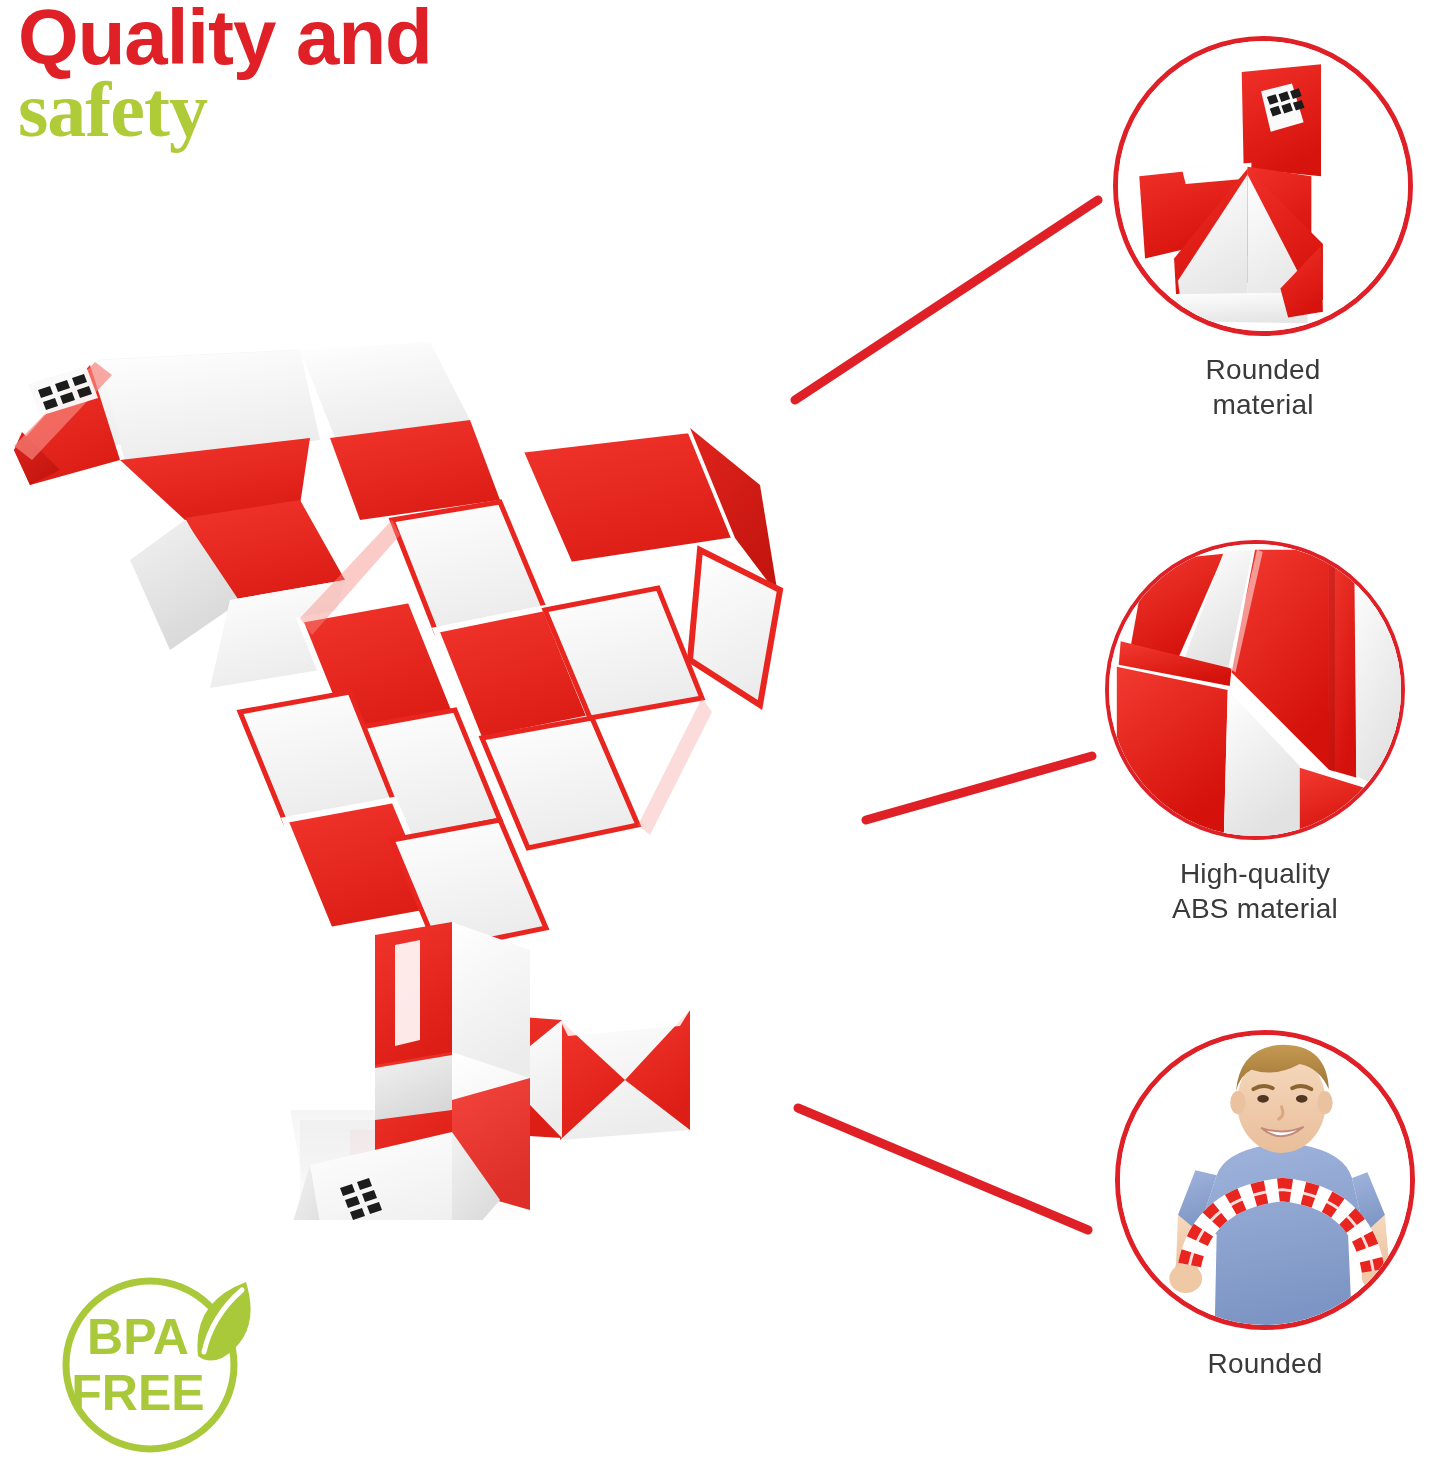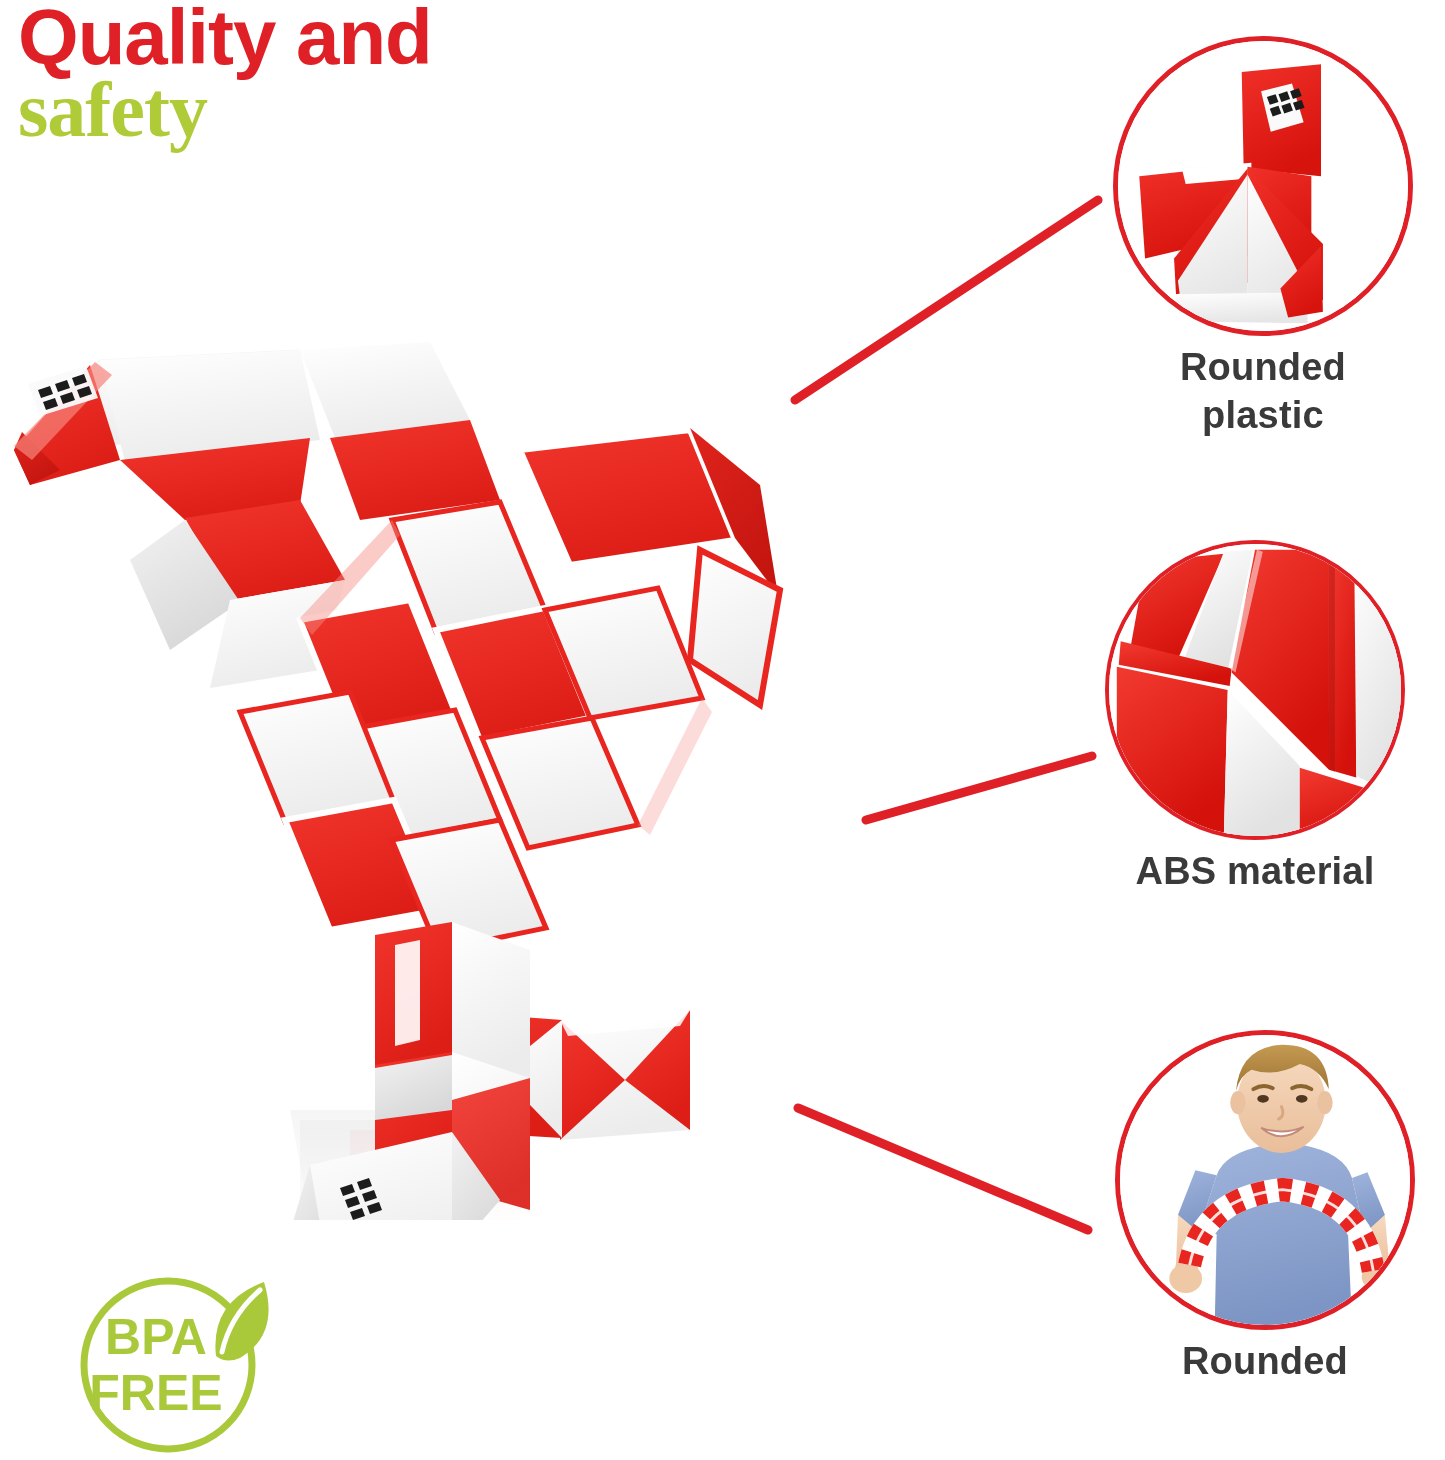--- a/index.html
+++ b/index.html
@@ -60,39 +60,39 @@
     width: 300px;
     height: 300px;
     margin: 0 auto;
     border-radius: 50%;
     border: 5px solid #E02027;
     overflow: hidden;
     background: #ffffff;
   }
   .callout-circle.thin { border-width: 4px; }
   .callout-label {
-    margin-top: 8px;
-    font-size: 38px;
+    margin-top: 16px;
+    font-size: 28px;
     line-height: 1.25;
     color: #3A3A3A;
-    font-weight: 700;
+    font-weight: 400;
     letter-spacing: 0.2px;
   }
   .callout-label .lb { display: block; }
 
   #callout-1 { left: 1098px; top: 36px; }
   #callout-2 { left: 1090px; top: 540px; }
   #callout-3 { left: 1100px; top: 1030px; }
 
   .circle-art { position: absolute; inset: 0; width: 100%; height: 100%; }
 
   
   .bpa-badge {
     position: absolute;
-    left: 64px;
+    left: 46px;
     top: 1272px;
     width: 232px;
     height: 186px;
   }
   .bpa-svg { display: block; width: 100%; height: 100%; }
 </style>
 </head>
 <body>
 
 <div id="page">
@@ -265,21 +265,21 @@
             <polygon points="178,52 187,49 190,57 181,60"></polygon>
             <polygon points="157,70 166,67 169,75 160,78"></polygon>
             <polygon points="169,67 178,64 181,72 172,75"></polygon>
             <polygon points="181,64 190,61 193,69 184,72"></polygon>
           </g>
         </g>
       </svg>
     </div>
     <div class="callout-label">
       <span class="lb">Rounded</span>
-      <span class="lb">plastic</span>
+      <span class="lb">material</span>
     </div>
   </div>
 
   <div class="callout" id="callout-2">
     <div class="callout-circle thin">
       <svg class="circle-art" viewBox="0 0 300 300" xmlns="http://www.w3.org/2000/svg">
         <defs>
           <linearGradient id="c2r" x1="0" y1="0" x2="0.5" y2="1">
             <stop offset="0" stop-color="#F23A31"></stop>
               <stop offset="1" stop-color="#D4110B"></stop>
@@ -307,20 +307,21 @@
         <polygon points="122,150 196,228 196,300 118,300" fill="url(#c2w)"></polygon>
 
         <polygon points="196,230 300,262 300,300 196,300" fill="url(#c2r)"></polygon>
         <polygon points="196,230 248,244 196,300" fill="url(#c2w)" opacity="0.0"></polygon>
 
         <polygon points="124,128 152,6 158,8 130,132" fill="#FFFFFF" opacity="0.5"></polygon>
         <polygon points="226,6 232,6 232,234 226,232" fill="#9E0A06" opacity="0.35"></polygon>
       </svg>
     </div>
     <div class="callout-label">
+      <span class="lb">High-quality</span>
       <span class="lb">ABS material</span>
     </div>
   </div>
 
   <div class="callout" id="callout-3">
     <div class="callout-circle">
       <svg class="circle-art" viewBox="0 0 300 300" xmlns="http://www.w3.org/2000/svg">
         <defs>
           <linearGradient id="shirt" x1="0" y1="0" x2="0.2" y2="1">
             <stop offset="0" stop-color="#9FB4DC"></stop>

